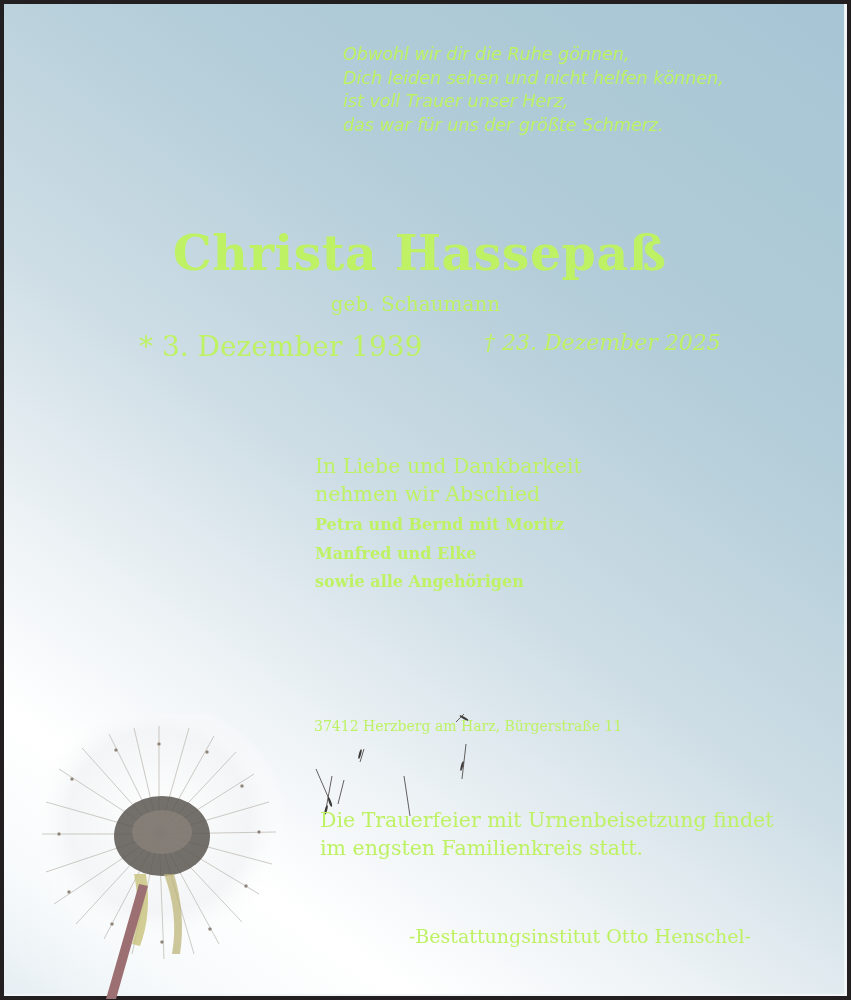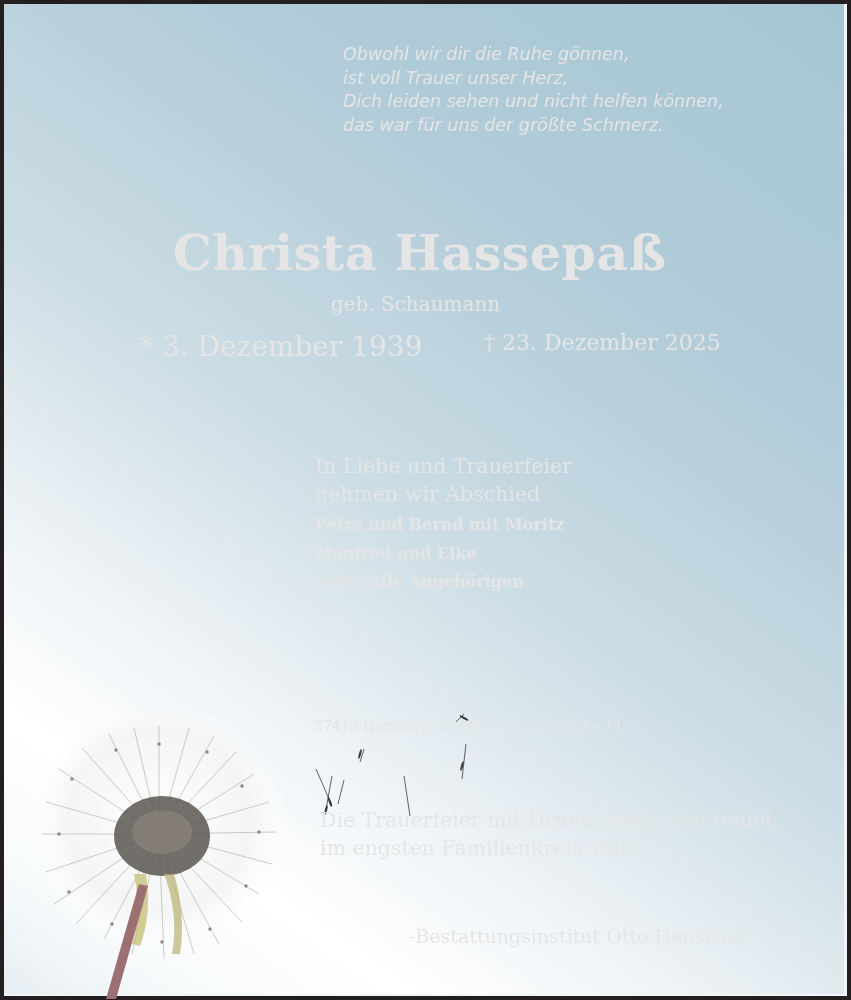--- a/index.html
+++ b/index.html
@@ -2,27 +2,27 @@
 <html><head>
 <meta charset="utf-8">
 <style>
   html, body { margin: 0; padding: 0; }
   body { width: 851px; height: 1000px; background: #231f20; position: relative; overflow: hidden; }
   .frame {
     position: absolute; left: 4px; top: 4px; width: 840px; height: 990px;
     background: linear-gradient(215deg, #a6c5d4 0%, #b3cdd9 30%, #cddde5 52%, #eef3f6 70%, #ffffff 82%, #f7fafb 92%, #e6eef3 100%);
     border-right: 3px solid #f2f5f7; border-bottom: 2px solid #f2f5f7;
   }
-  .t { position: absolute; color: #e5e5e5; font-family: "DejaVu Serif", "Liberation Serif", serif; white-space: nowrap; }
+  .t { position: absolute; color: #bef264; font-family: "DejaVu Serif", "Liberation Serif", serif; white-space: nowrap; }
   .poem { left: 343px; top: 43px; font-style: italic; font-size: 17.5px; line-height: 23.5px; font-family: "DejaVu Sans", sans-serif; font-weight: normal; }
   .poem div { height: 23.5px; }
   .name { left: 0; width: 851px; text-align: center; top: 224px; font-size: 49px; font-weight: bold; letter-spacing: 0.5px; padding-right: 12px; box-sizing: border-box; }
   .maiden { left: 0; width: 851px; text-align: center; top: 292px; font-size: 20px; padding-right: 20px; box-sizing: border-box; }
   .born { left: 139px; top: 330px; font-size: 28px; }
-  .died { left: 484px; top: 330px; font-size: 22px; }
+  .died { left: 484px; top: 330px; font-size: 22px; font-style: italic; }
   .farewell { left: 315px; top: 452px; font-size: 20.5px; line-height: 28px; }
   .family { left: 315px; top: 511px; font-size: 16px; line-height: 28.5px; font-weight: bold; }
   .address { left: 314px; top: 718px; font-size: 14px; text-align: center; }
   .ceremony { left: 320px; width: 520px; text-align: left; top: 806px; font-size: 20.5px; line-height: 28px; }
   .undertaker { left: 300px; width: 560px; text-align: center; top: 925px; font-size: 19px; }
   .dandelion { position: absolute; left: 10px; top: 710px; width: 300px; height: 285px; }
   .seeds { position: absolute; left: 300px; top: 700px; width: 200px; height: 120px; }
 </style>
 </head>
 <body>
@@ -98,32 +98,32 @@
       <ellipse cx="22" cy="106" rx="1.2" ry="5" transform="rotate(15 22 106)"></ellipse>
       <ellipse cx="56" cy="50" rx="1.1" ry="5" transform="rotate(15 56 50)"></ellipse>
       <ellipse cx="158" cy="62" rx="1.1" ry="5" transform="rotate(15 158 62)"></ellipse>
       <ellipse cx="160" cy="14" rx="1.1" ry="5" transform="rotate(-60 160 14)"></ellipse>
     </g>
   </svg>
 </div>
 
 <div class="t poem">
   <div>Obwohl wir dir die Ruhe gönnen,</div>
+  <div>Dich leiden sehen und nicht helfen können,</div>
   <div>ist voll Trauer unser Herz,</div>
-  <div>Dich leiden sehen und nicht helfen können,</div>
   <div>das war für uns der größte Schmerz.</div>
 </div>
 
 <div class="t name">Christa Hassepaß</div>
 <div class="t maiden">geb. Schaumann</div>
 <div class="t born">* 3. Dezember 1939</div>
 <div class="t died">† 23. Dezember 2025</div>
 
 <div class="t farewell">
-  <div>In Liebe und Trauerfeier</div>
+  <div>In Liebe und Dankbarkeit</div>
   <div>nehmen wir Abschied</div>
 </div>
 
 <div class="t family">
   <div>Petra und Bernd mit Moritz</div>
   <div>Manfred und Elke</div>
   <div>sowie alle Angehörigen</div>
 </div>
 
 <div class="t address">37412 Herzberg am Harz, Bürgerstraße 11</div>

